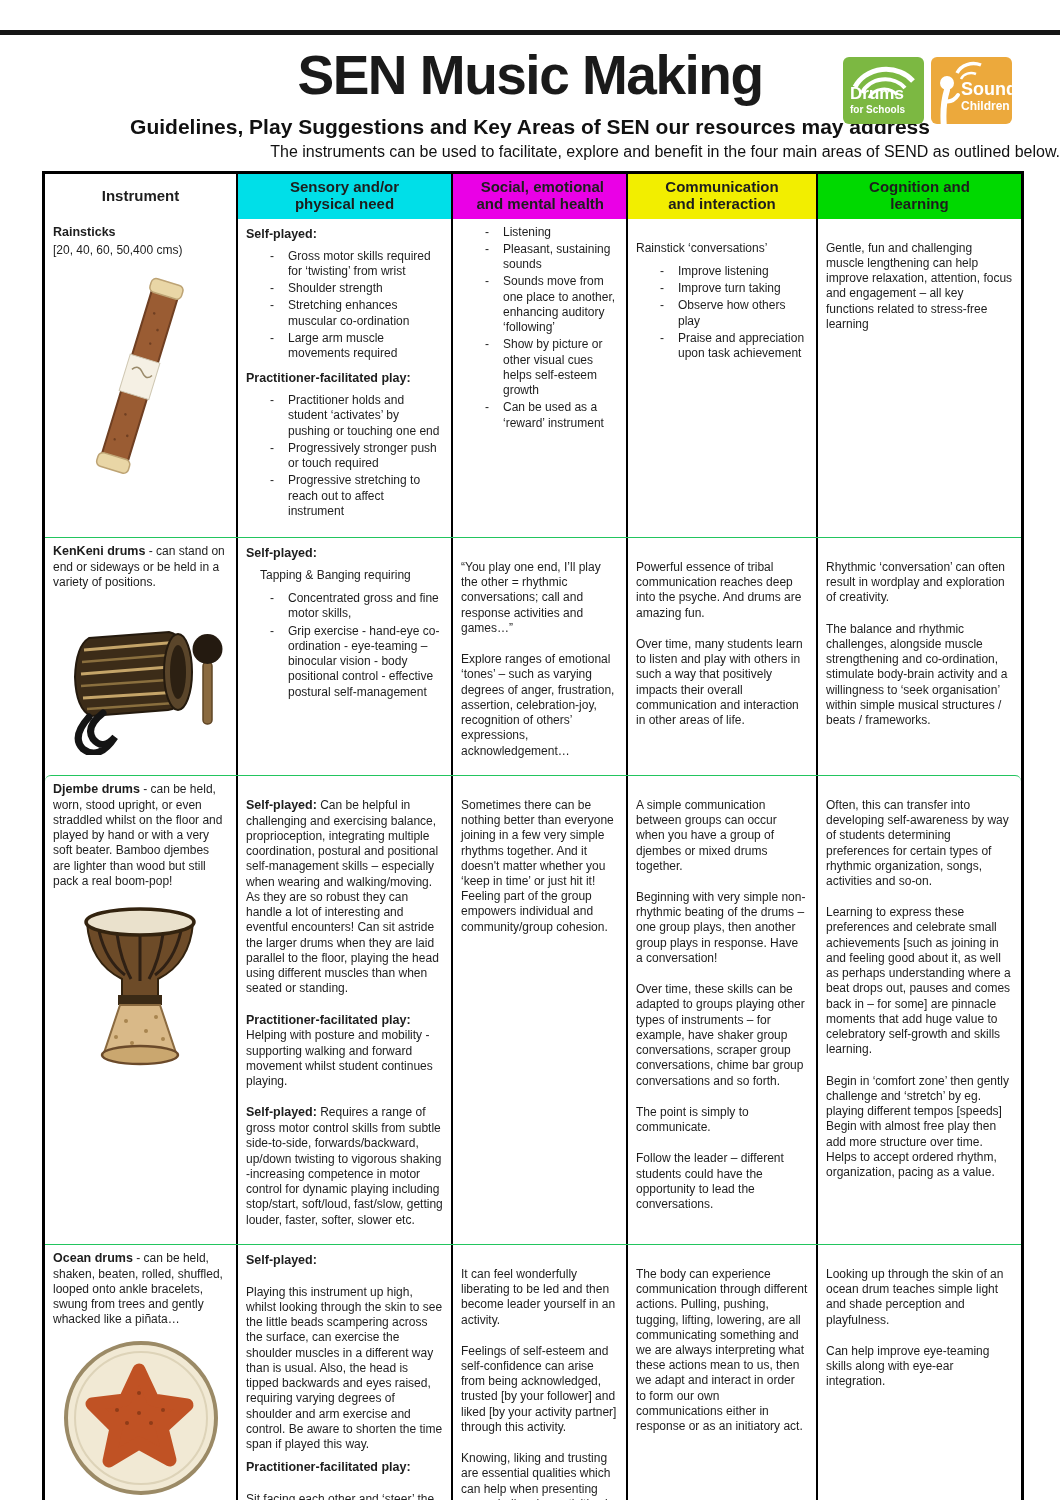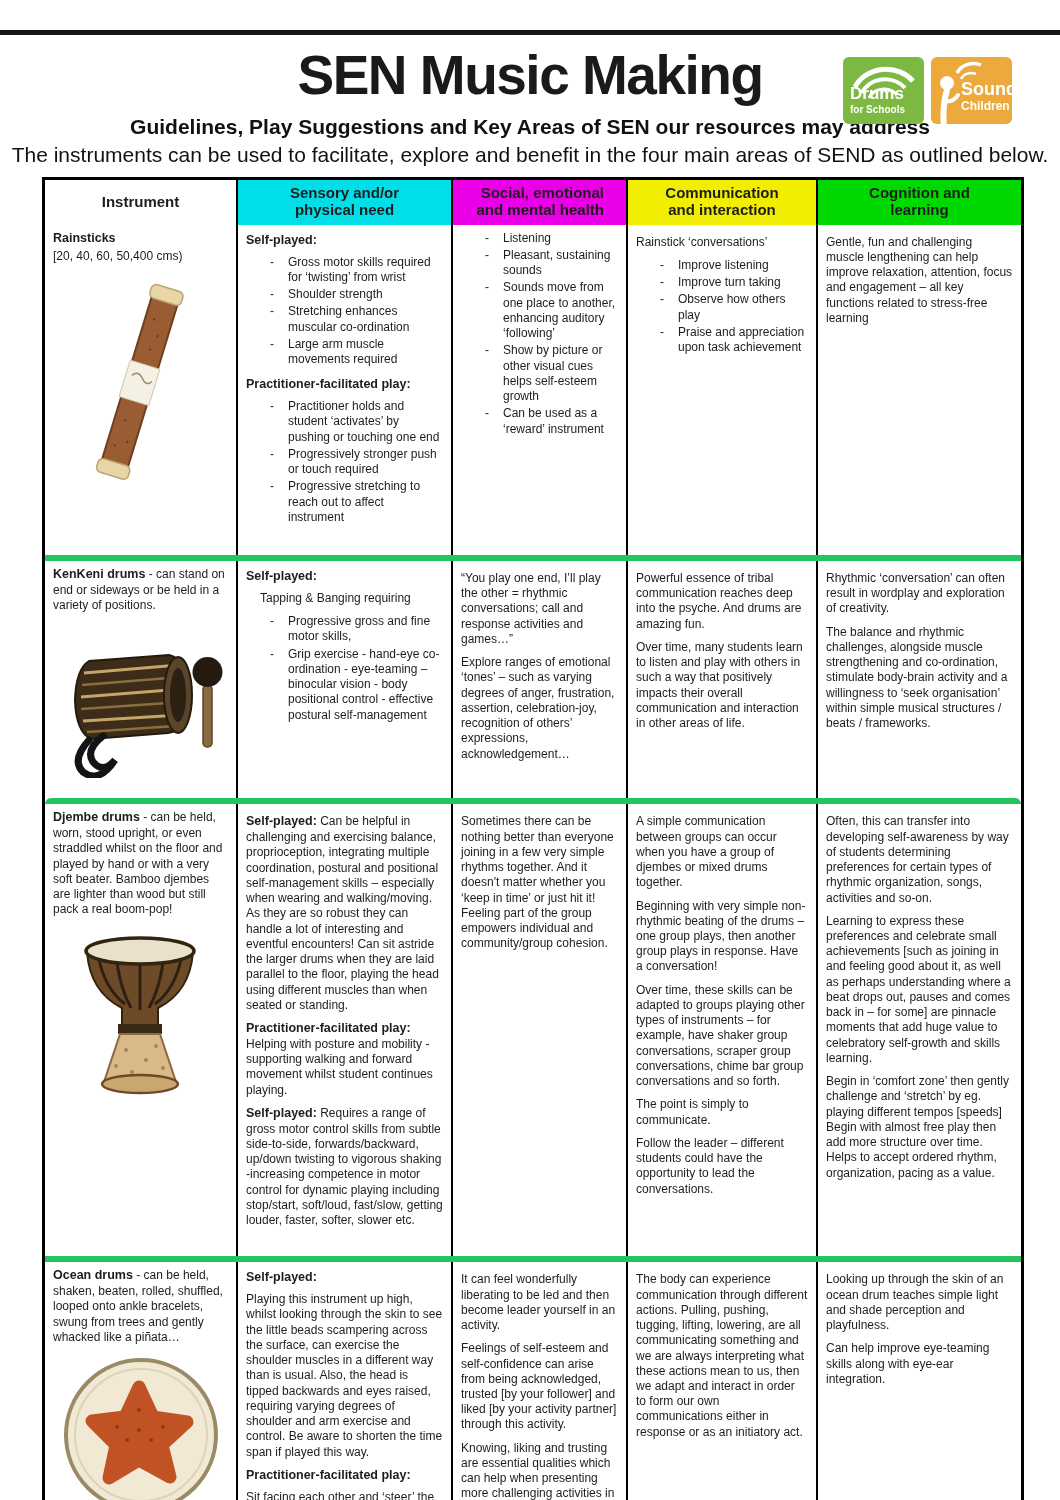--- a/index.html
+++ b/index.html
@@ -9,32 +9,32 @@
   .page-title{text-align:center;font-size:55px;font-weight:bold;letter-spacing:-1.5px;color:#1a1a1a;
     margin:12px 0 4px 0;line-height:1.05;}
   .logos{position:absolute;top:10px;right:48px;display:flex;gap:7px;}
   .logo{width:81px;height:67px;border-radius:6px;position:relative;overflow:hidden;}
   .logo svg{position:absolute;top:0;left:0;}
   .logo .l1{position:absolute;left:7px;bottom:22px;color:#fff;font-weight:bold;font-size:17px;line-height:1;}
   .logo .l2{position:absolute;left:7px;bottom:9px;color:#fff;font-weight:bold;font-size:10px;line-height:1;}
   .logo.sound .l1{left:30px;bottom:26px;font-size:18px;}
   .logo.sound .l2{left:30px;bottom:12px;font-size:12px;}
   .subtitle{text-align:center;font-size:21px;font-weight:bold;margin:10px 0 4px 0;color:#111;}
-  .intro{text-align:center;font-size:21px;margin:2px 0 10px 0;color:#111;}
+  .intro{text-align:right;font-size:16px;margin:2px 0 10px 0;color:#111;}
 
   .sen-table{margin:0 auto 0 42px;width:976px;border:3px solid #000;}
   .trow{display:grid;grid-template-columns:193px 215px 175px 190px 203px;}
-  .trow + .trow{border-top:6px solid #22c55e;}
-  .cell{border-right:2px solid #000;padding:6px 8px 20px 8px;box-sizing:border-box;
+  .trow + .trow{border-top:1px solid #22c55e;}
+  .cell{border-right:2px solid #000;padding:6px 8px 8px 8px;box-sizing:border-box;
     font-size:12px;line-height:1.27;overflow:hidden;}
   .cell:last-child{border-right:none;}
   .hcell{display:flex;align-items:center;justify-content:center;text-align:center;
     font-weight:bold;font-size:15px;line-height:1.12;height:45px;padding:2px 22px;}
   .bh{font-weight:bold;font-size:12.5px;margin:2px 0 6px 0;}
-  .cp{margin:4px 0 8px 0;}
+  .cp{margin:16px 0 8px 0;}
   .cp .b,.ipara .b{font-weight:bold;font-size:12.5px;}
   .ind{margin:0 0 8px 14px;}
   .ul{padding-left:10px;margin:0 0 10px 0;}
   .li{display:flex;margin:0 0 2px 0;}
   .dash{width:32px;flex:none;text-align:center;}
   .litx{flex:1;}
   .ipara{margin:0 0 2px 0;}
   .inote{margin:0 0 4px 0;}
   .photo{display:flex;justify-content:center;align-items:center;margin-top:10px;}
   .inst .photo.rs{margin-top:14px;}
@@ -208,21 +208,21 @@
     <circle cx="150.5" cy="49" r="15" fill="#241a10"></circle>
   </svg>
           </div>
         </div>
         <div class="cell">
           <div class="bh">Self-played:</div>
           <div class="ind">Tapping &amp; Banging requiring</div>
           <div class="ul">
             <div class="li">
               <span class="dash">-</span>
-              <span class="litx">Progressive gross and fine motor skills,</span>
+              <span class="litx">Concentrated gross and fine motor skills,</span>
             </div>
             <div class="li">
               <span class="dash">-</span>
               <span class="litx">Grip exercise - hand-eye co-ordination - eye-teaming – binocular vision - body positional control - effective postural self-management</span>
             </div>
           </div>
         </div>
         <div class="cell">
           <p class="cp">“You play one end, I’ll play the other = rhythmic conversations; call and response activities and games…”</p>
           <p class="cp">Explore ranges of emotional ‘tones’ – such as varying degrees of anger, frustration, assertion, celebration-joy, recognition of others’ expressions, acknowledgement…</p>

